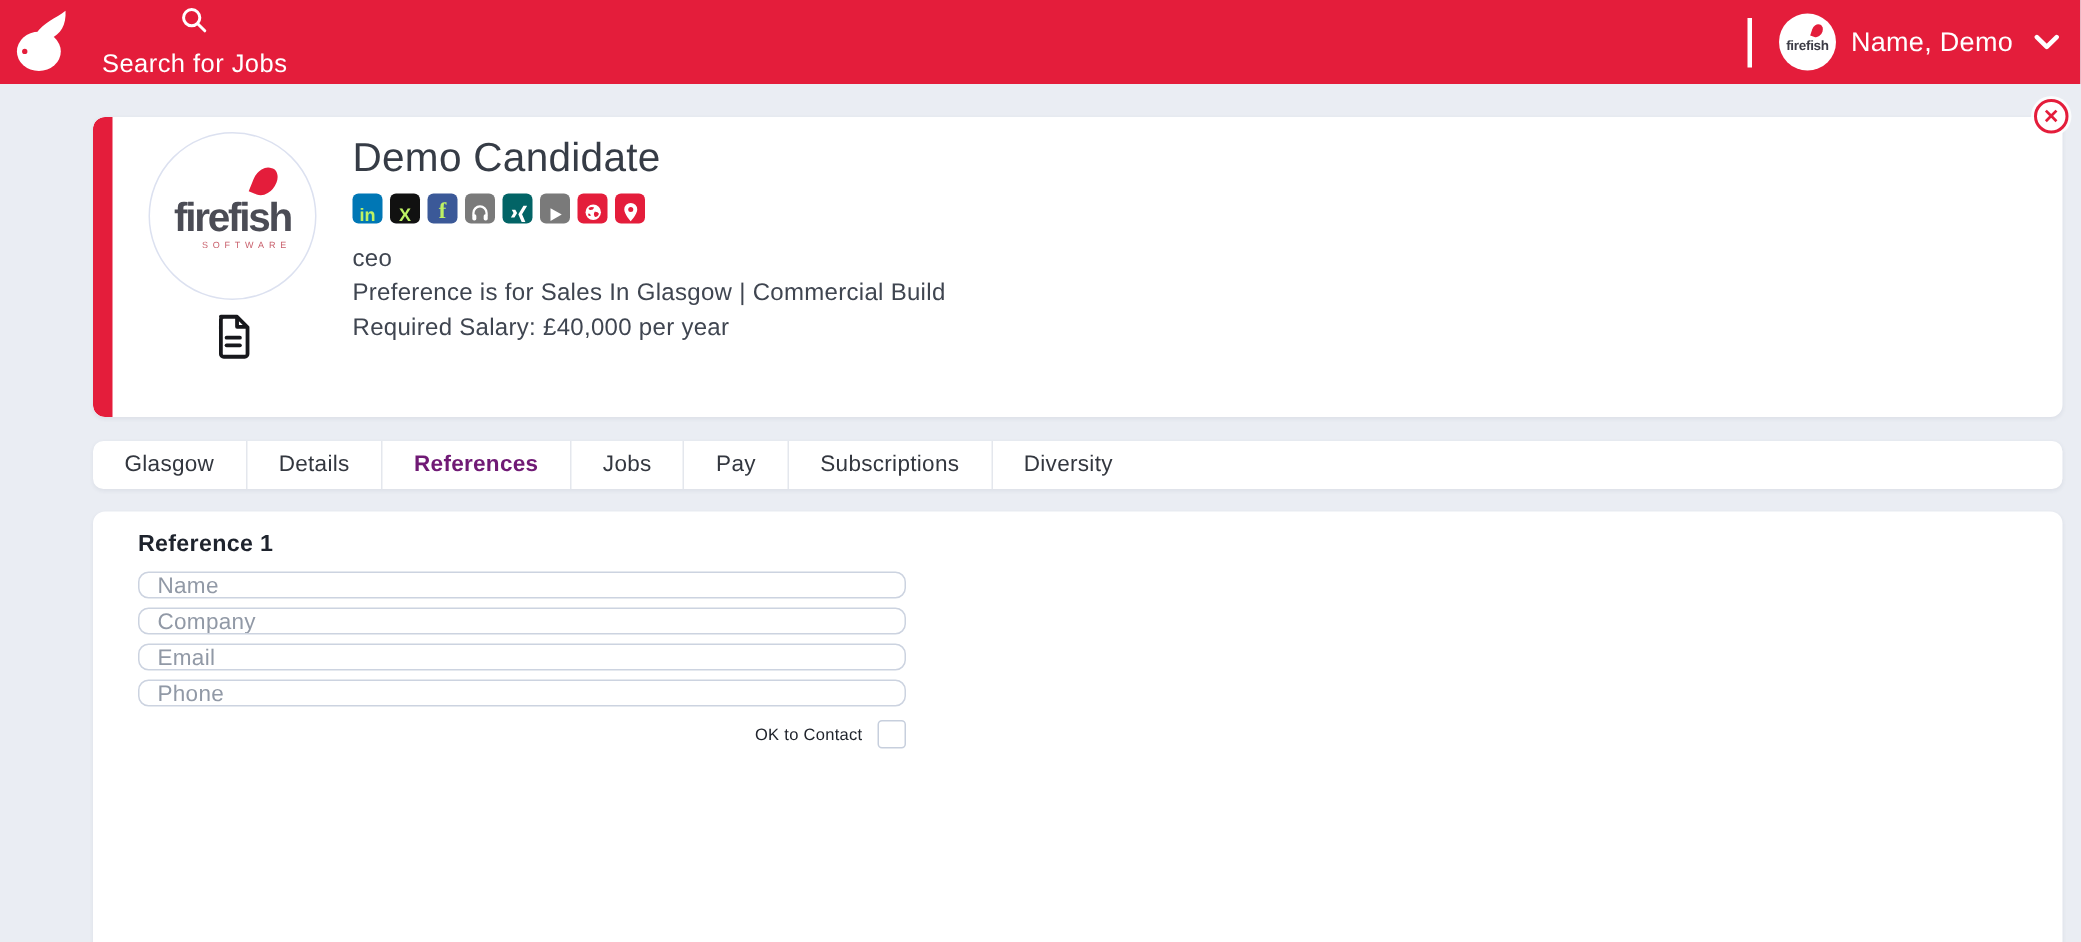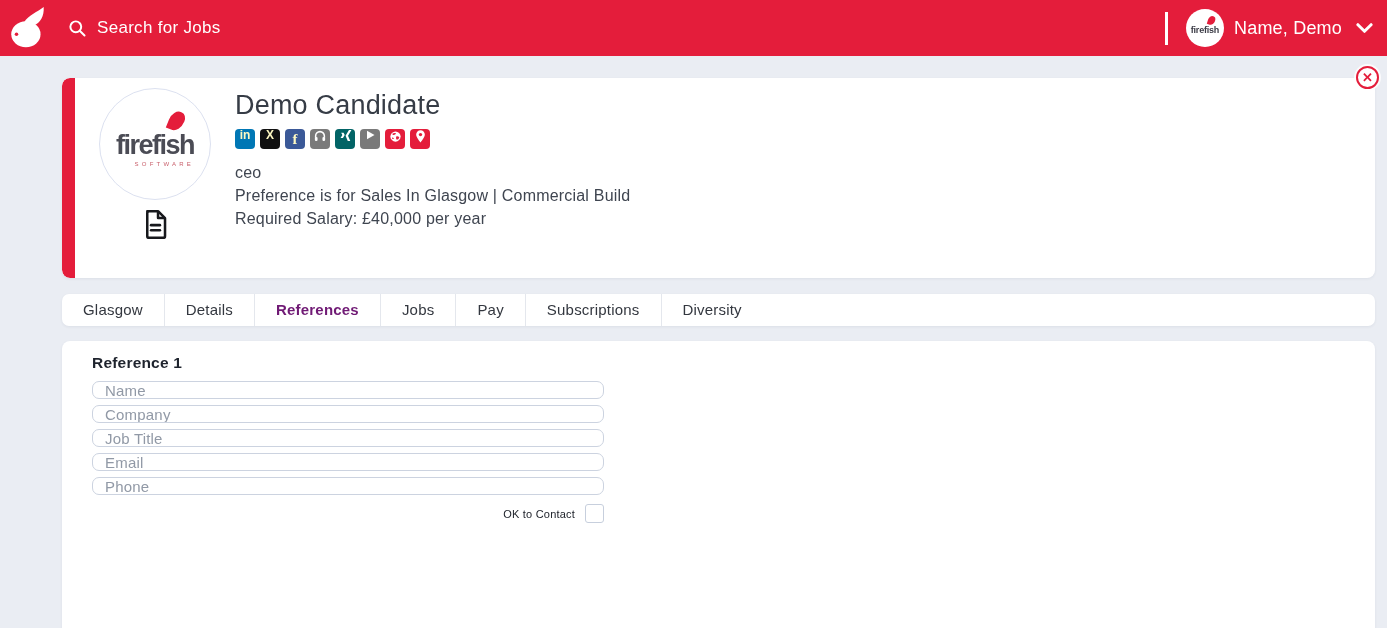--- a/index.html
+++ b/index.html
@@ -15,21 +15,21 @@
   .navbar {
     height: 56px;
     background: #E41D3B;
     display: flex;
     align-items: center;
     padding: 0 14px 0 6px;
   }
   .nav-logo { width: 44px; height: 50px; display: flex; align-items: center; justify-content: center; cursor: pointer; }
   .nav-search {
     display: flex; align-items: center; gap: 10px;
-    margin-left: 18px; color: #fff; cursor: pointer;
+    margin-left: 18px; color: #fff; cursor: pointer; flex-direction: column;
   }
   .nav-search-label { font-size: 17px; letter-spacing: .3px; }
   .nav-right { margin-left: auto; display: flex; align-items: center; gap: 10px; }
   .nav-divider { width: 3px; height: 33px; background: #fff; margin-right: 8px; }
   .nav-avatar {
     width: 38px; height: 38px; border-radius: 50%;
     background: #fff; position: relative; overflow: hidden;
     display: flex; align-items: center; justify-content: center;
     cursor: pointer;
   }
@@ -79,22 +79,22 @@
     width: 15px; height: 20px; background: #E41D3B;
     border-radius: 60% 40% 65% 0; transform: rotate(22deg);
   }
   .doc-icon { margin-top: 8px; cursor: pointer; display: flex; }
 
   .info-col { padding-top: 12px; }
   .candidate-name { font-size: 27px; font-weight: 400; color: #363C46; letter-spacing: .2px; }
   .social-row { display: flex; gap: 5px; margin-top: 8px; }
   .social-tile {
     width: 20px; height: 20px; border-radius: 4px;
-    display: flex; align-items: flex-start; justify-content: center;
-    color: #fef9c3; cursor: pointer; overflow: hidden;
+    display: flex; align-items: flex-end; justify-content: center;
+    color: #bef264; cursor: pointer; overflow: hidden;
   }
   .social-glyph { font-size: 12px; font-weight: 700; line-height: 1; }
   .glyph-fb { font-family: "Liberation Serif", serif; font-size: 15px; margin-top: 3px; }
   .detail-line { font-size: 16px; color: #3F4550; letter-spacing: .2px; line-height: 23px; }
   .job-title-line { margin-top: 12px; }
 
   .close-btn {
     position: absolute;
     top: 66px; right: 8px;
     width: 23px; height: 23px;
@@ -290,21 +290,20 @@
     <div class="tab">Pay</div>
     <div class="tab">Subscriptions</div>
     <div class="tab" style="border-right:none;">Diversity</div>
   </div>
 
   <div class="form-card">
     <div class="section-title">Reference 1</div>
     <div class="form-fields">
       <input class="text-input" type="text" placeholder="Name" style="">
       <input class="text-input" type="text" placeholder="Company" style="">
-      <input class="text-input" type="text" placeholder="Job Title" style="">
       <input class="text-input" type="text" placeholder="Email" style="">
       <input class="text-input" type="text" placeholder="Phone" style="">
       <div class="checkbox-row">
         <span class="checkbox-label">OK to Contact</span>
         <input class="checkbox" type="checkbox" style="">
       </div>
     </div>
   </div>
 
 </div>

